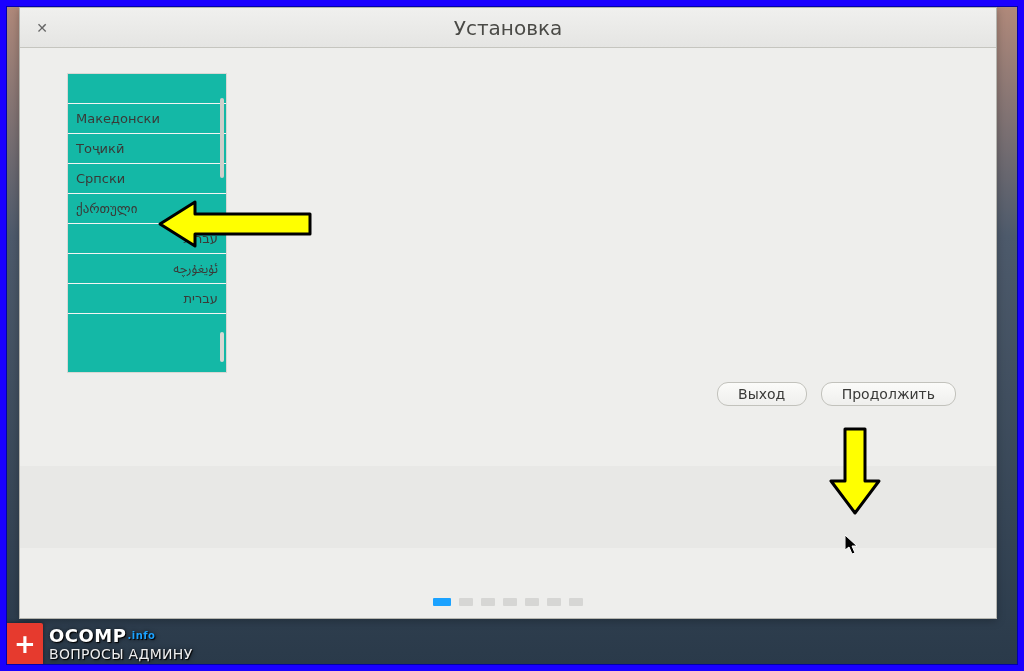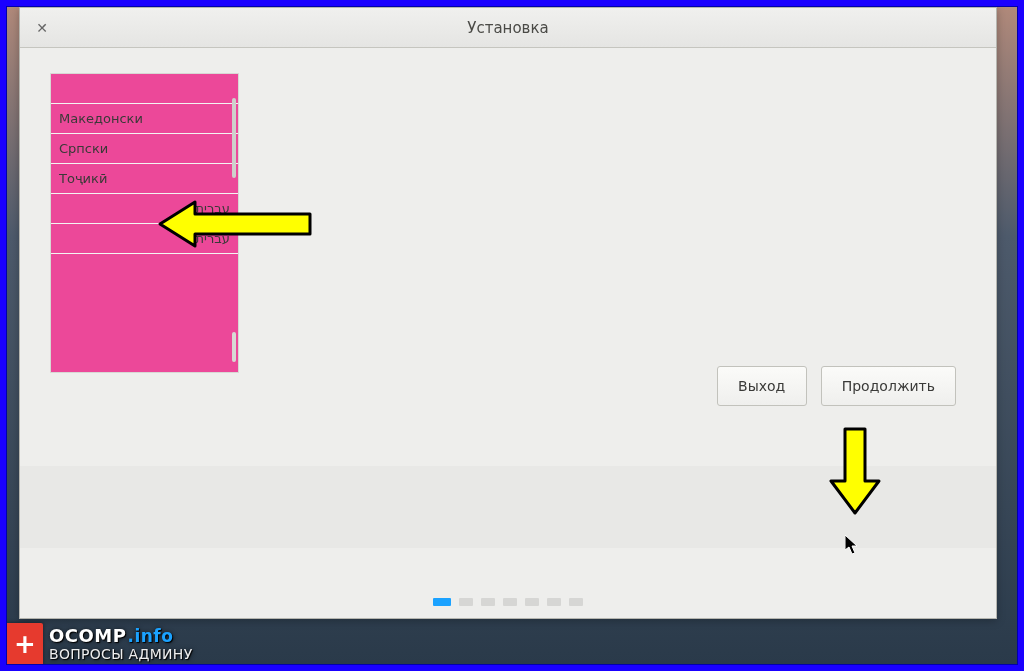--- a/index.html
+++ b/index.html
@@ -28,43 +28,44 @@
     background: linear-gradient(to bottom, #f0f0ee, #e5e5e3);
     border-bottom: 1px solid #c5c5bf;
     position: relative;
     display: flex; align-items: center; justify-content: center;
   }
   .titlebar .close {
     position: absolute; left: 12px; top: 50%; transform: translateY(-50%);
     width: 20px; height: 20px; display: flex; align-items: center; justify-content: center;
     color: #666; font-size: 14px; cursor: pointer;
   }
-  .titlebar .title { color: #4a4a46; font-size: 15px; text-align: right; }
+  .titlebar .title { color: #4a4a46; font-size: 20px; text-align: right; }
 
   .header-strip {
     height: 82px; background: #dedede;
     display: flex; align-items: center;
     padding: 0 30px;
     border-bottom: 1px solid #cfcfcb;
   }
   .header-strip h1 { color: #555553; font-weight: 400; font-size: 26px; }
 
   .content {
     position: relative;
     padding: 25px 30px 0 30px;
     height: calc(100% - 40px - 82px - 70px);
     background: #eeeeec;
   }
 
   .lang-box {
-    width: 189px; height: 300px;
-    background: #ec4899;
+    width: 160px; height: 300px;
+    background: #14b8a6;
     border: 1px solid #d8d8d4;
     overflow: hidden;
     position: relative;
+    margin-left: 17px;
   }
   .lang-item {
     height: 30px; line-height: 30px;
     padding: 0 8px;
     font-size: 13px; color: #3a3a38;
     white-space: nowrap; overflow: hidden; text-overflow: ellipsis;
     border-bottom: 1px solid #f4f4f2;
   }
   .lang-item.topcut { border-top: none; color: #999; }
   .lang-item.selected { background: #1ba2ff; color: #fff; }
@@ -80,25 +81,25 @@
 
   .footer {
     position: absolute; left: 0; bottom: 0; width: 100%; height: 70px;
     background: #eeeeec;
   }
   .btn-row {
     position: absolute; right: 40px; bottom: 60px;
     display: flex; gap: 14px;
   }
   .btn {
-    min-width: 90px; height: 40px;
+    min-width: 90px; height: 24px;
     padding: 8px 20px;
     background: linear-gradient(to bottom, #fbfbf9, #efefed);
     border: 1px solid #c2c2bc;
-    border-radius: 3px;
+    border-radius: 11px;
     font-size: 14px; color: #3a3a38;
     display: flex; align-items: center; justify-content: center;
     cursor: pointer;
   }
   .btn.disabled { color: #a8a8a4; border-color: #d6d6d2; background: #f2f2f0; }
 
   .pager {
     position: absolute; left: 50%; bottom: 12px; transform: translateX(-50%);
     display: flex; gap: 8px;
   }
@@ -128,21 +129,21 @@
     display: flex; align-items: stretch;
     filter: drop-shadow(0 0 2px rgba(0,0,0,0.5));
   }
   .badge .plus {
     width: 36px; background:#e63a2e; display:flex; align-items:center; justify-content:center;
     border-top-right-radius: 2px;
   }
   .badge .plus span { color:#fff; font-size: 26px; font-weight:bold; line-height: 1; }
   .badge .text { padding: 2px 10px 2px 6px; }
   .badge .text .t1 { color:#fff; font-weight:bold; font-size:18px; letter-spacing:0.5px; text-shadow:1px 1px 1px #000; display:flex; align-items:center; }
-  .badge .text .t1 .dom { color:#1ba2ff; font-size:17px; margin-left:1px; }
+  .badge .text .t1 .dom { color:#1ba2ff; font-size:10px; margin-left:1px; }
   .badge .text .t2 { color:#eee; font-size:14px; letter-spacing:0.3px; text-shadow:1px 1px 1px #000; }
 </style>
 </head>
 <body>
 
 <div class="desktop">
 
   <div class="window">
 
     <div class="titlebar">
@@ -151,23 +152,25 @@
       </div>
       <div class="title">Установка</div>
     </div>
 
 
     <div class="content">
 
       <div class="lang-box">
         <div class="lang-item topcut"></div>
         <div class="lang-item">Македонски</div>
+        <div class="lang-item">Тоҷикӣ</div>
         <div class="lang-item">Српски</div>
-        <div class="lang-item">Тоҷикӣ</div>
+        <div class="lang-item">ქართული</div>
         <div class="lang-item rtl">עברית</div>
+        <div class="lang-item rtl">ئۇيغۇرچە</div>
         <div class="lang-item rtl">עברית</div>
         <div class="scroll-indicator"></div>
         <div class="scroll-indicator2"></div>
       </div>
 
       <div class="btn-row">
         <div class="btn">
             <span>Выход</span>
           </div>
         <div class="btn">

